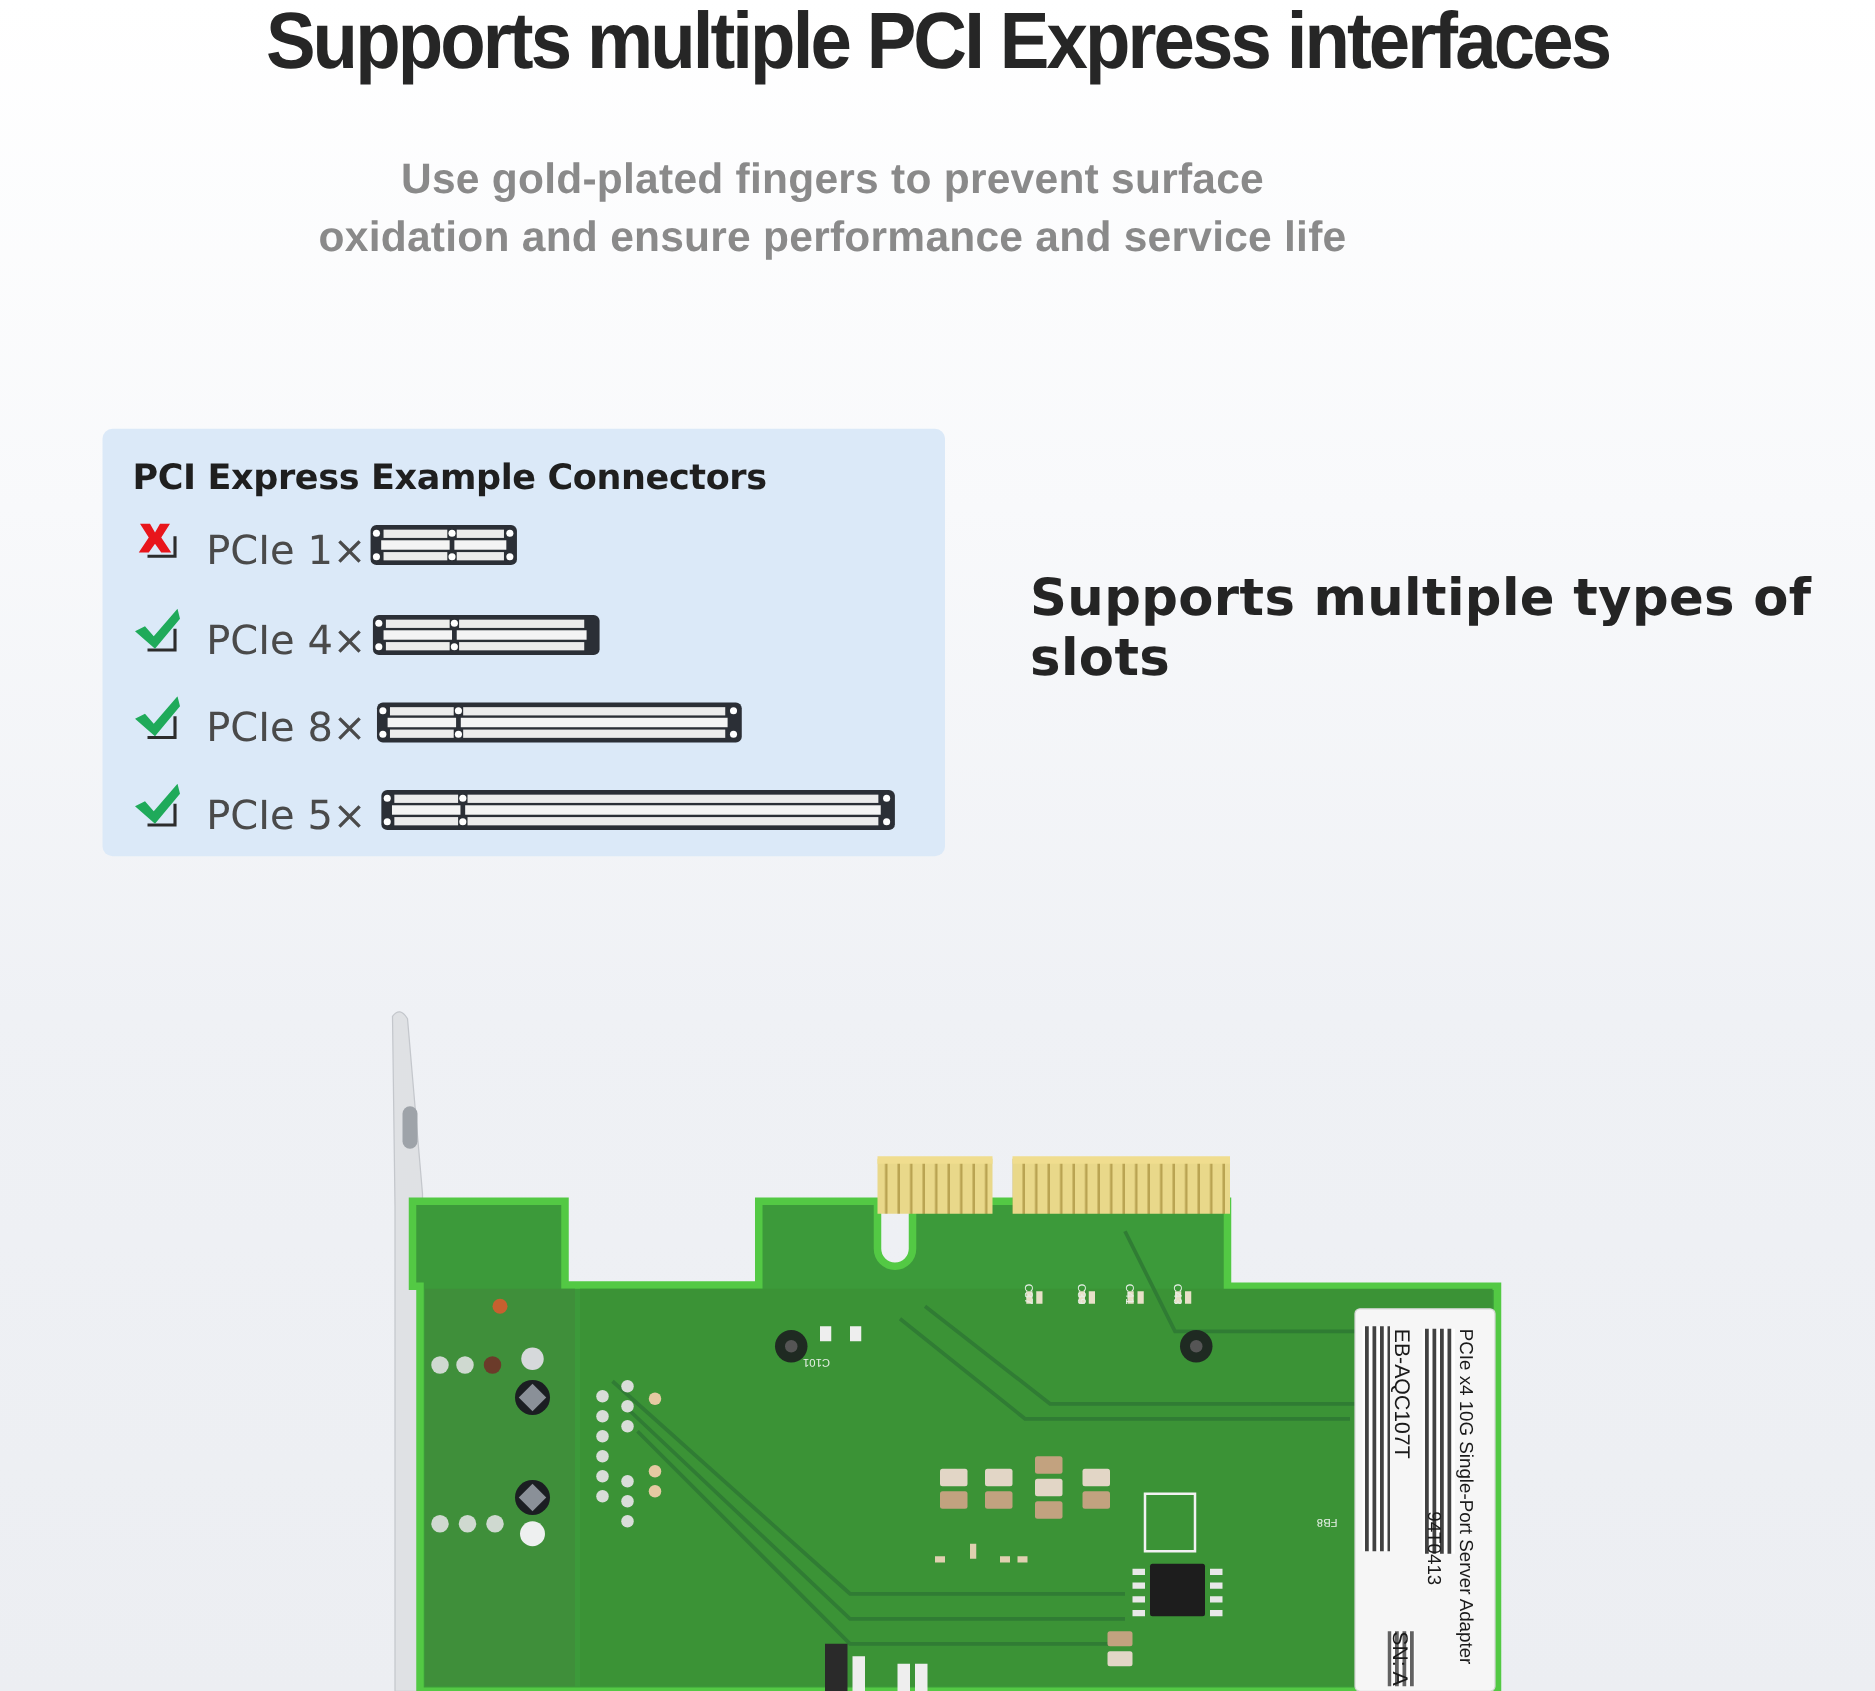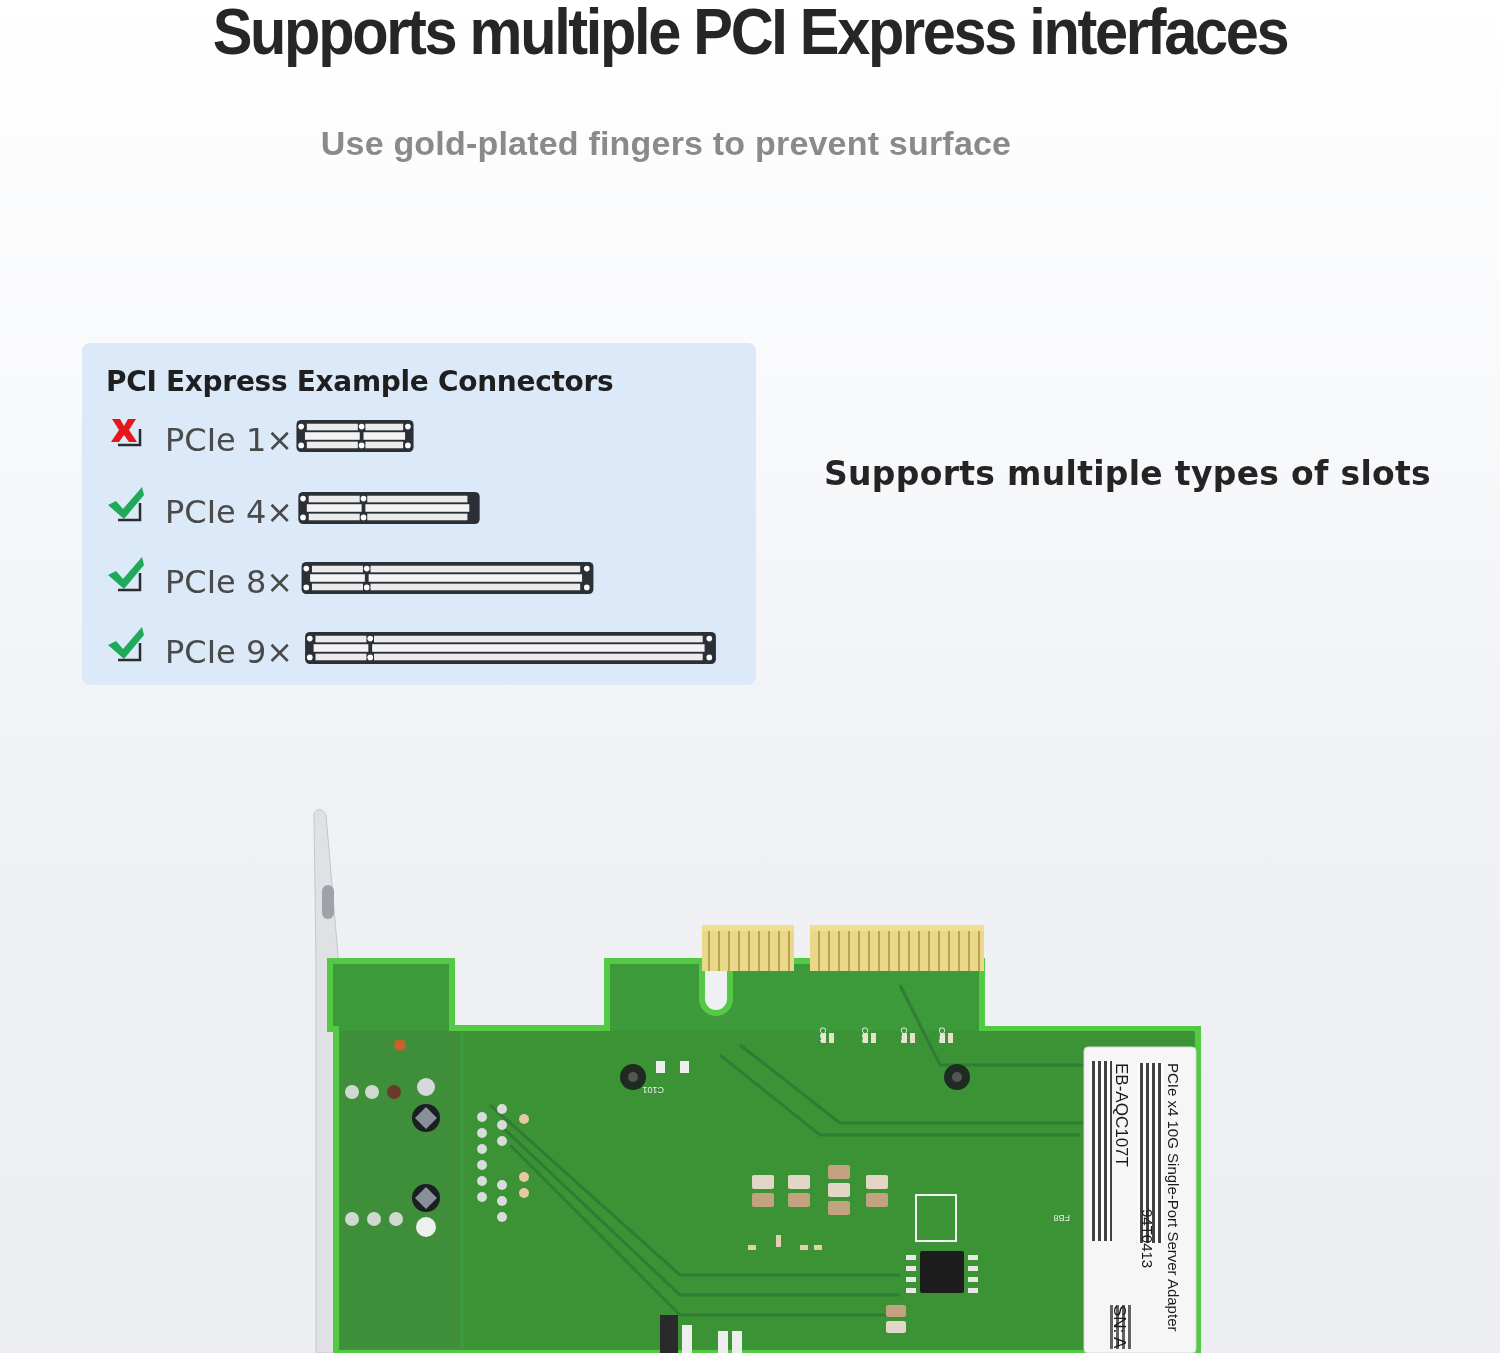--- a/index.html
+++ b/index.html
@@ -32,31 +32,32 @@
   .row { position: absolute; left: 24px; height: 40px; width: 640px; }
   .row .mark { position: absolute; left: 0; top: 0; width: 40px; height: 40px; }
   .row .label {
     position: absolute; left: 59px; top: 6px;
     font-family: "DejaVu Sans", sans-serif; font-size: 32px; color: #4a4a4a;
   }
   .slot { position: absolute; top: 4px; height: 34px; left: 186px; }
   .side-caption {
     position: absolute; left: 824px; top: 454px;
     font-family: "DejaVu Sans", sans-serif; font-weight: 700;
-    font-size: 33px; color: #242424; letter-spacing: 0.3px;
+    font-size: 41px; color: #242424; letter-spacing: 0.3px;
   }
   .board-wrap { position: absolute; left: 300px; top: 805px; width: 910px; height: 548px; }
   .label-text { font-family: "Liberation Sans", sans-serif; fill: #1a1a1a; }
 </style>
 </head>
 <body>
 
 <div class="headline">Supports multiple PCI Express interfaces</div>
 <div class="subhead">
   <div>Use gold-plated fingers to prevent surface</div>
+  <div>oxidation and ensure performance and service life</div>
 </div>
 
 <div class="panel">
   <div class="panel-title">PCI Express Example Connectors</div>
 
   <div class="row" style="top:72px">
     <svg class="mark" viewBox="0 0 40 40">
       <path d="M12 30 H34 V14" fill="none" stroke="#2c2c2c" stroke-width="2.5"></path>
       <path d="M6 4 L14 4 L18 11 L22 4 L30 4 L23 15 L31 27 L23 27 L18 20 L13 27 L5 27 L13 15 Z" fill="#e8151b"></path>
     </svg>
@@ -120,21 +121,21 @@
       <circle cx="303" cy="8" r="3" fill="#fff"></circle>
         <circle cx="303" cy="28" r="3" fill="#fff"></circle>
     </svg>
   </div>
 
   <div class="row" style="top:284px">
     <svg class="mark" viewBox="0 0 40 40">
       <path d="M12 33 H34 V16" fill="none" stroke="#2c2c2c" stroke-width="2.5"></path>
       <path d="M2 18 L10 14 L17 22 L36 0 L38 8 L18 32 Z" fill="#1faa5a"></path>
     </svg>
-    <div class="label">PCIe 9×</div>
+    <div class="label">PCIe 5×</div>
     <svg class="slot" width="437" height="36" viewBox="0 0 437 36">
       <rect x="1" y="1" width="435" height="34" rx="5" fill="#2b2f36"></rect>
       <rect x="12" y="5" width="54" height="7" fill="#ececec"></rect>
         <rect x="74" y="5" width="348" height="7" fill="#ececec"></rect>
       <rect x="12" y="24" width="54" height="7" fill="#ececec"></rect>
         <rect x="74" y="24" width="348" height="7" fill="#ececec"></rect>
       <rect x="10" y="14" width="58" height="8" fill="#f4f4f4"></rect>
         <rect x="72" y="14" width="352" height="8" fill="#f4f4f4"></rect>
       <circle cx="6" cy="8" r="3" fill="#fff"></circle>
         <circle cx="6" cy="28" r="3" fill="#fff"></circle>

